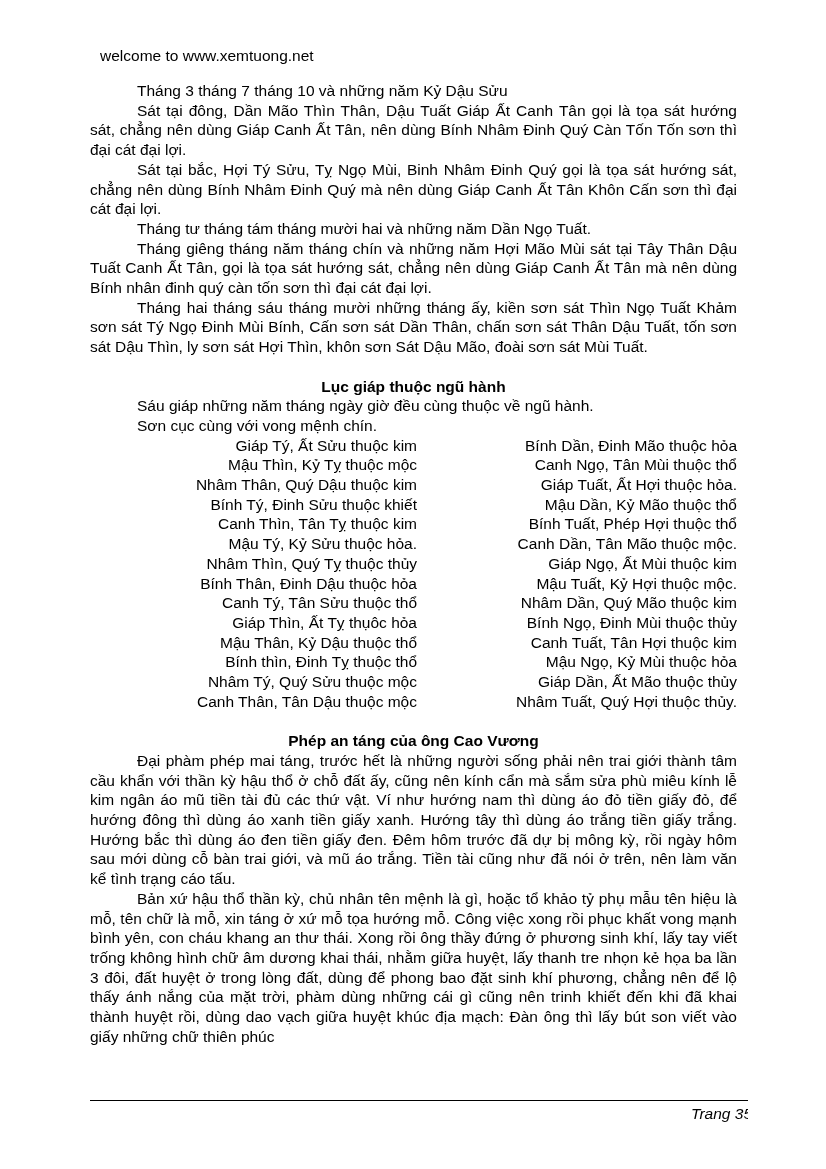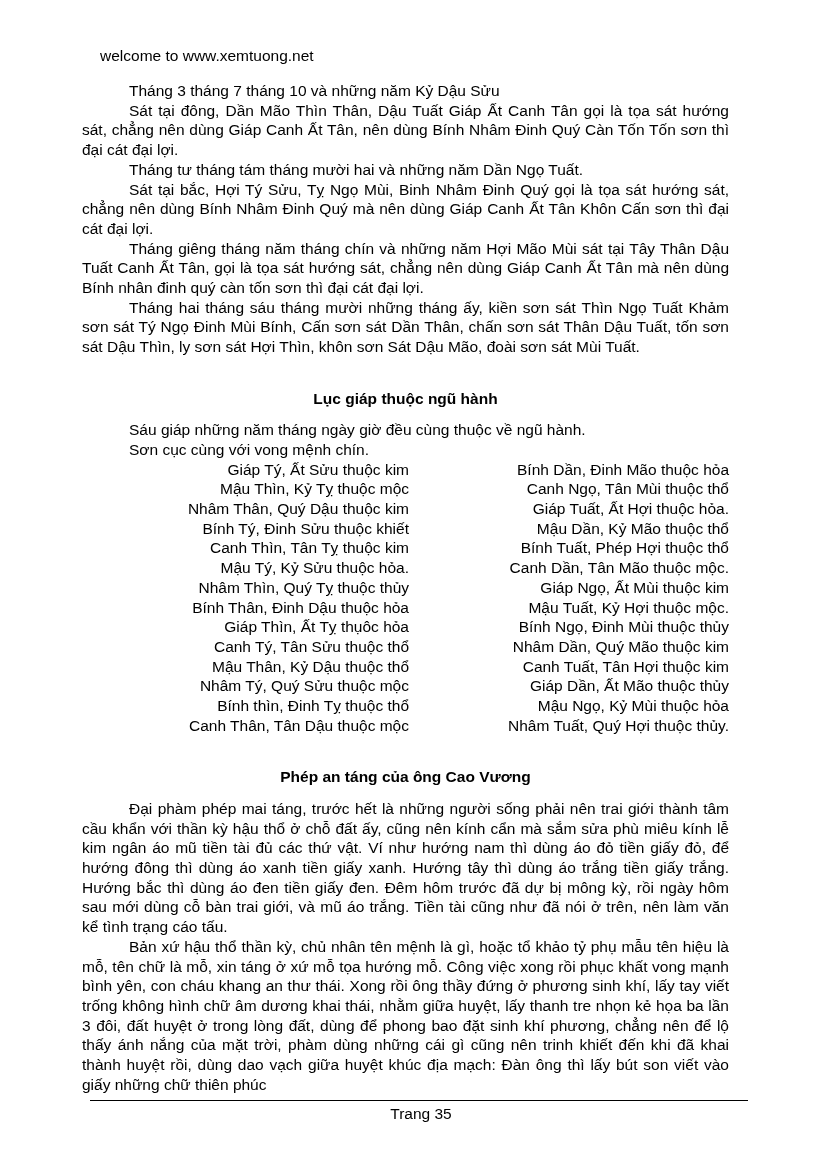--- a/index.html
+++ b/index.html
@@ -15,35 +15,35 @@
   .site-note {
     position: absolute;
     left: 100px;
     top: 46px;
     font-size: 15.5px;
     line-height: 19px;
     white-space: nowrap;
   }
   .content {
     position: absolute;
-    left: 82px;
+    left: 90px;
     top: 81px;
     width: 647px;
     font-size: 15.5px;
     line-height: 19.7px;
   }
   .content p.body-par {
     margin: 0;
     text-indent: 47px;
     text-align: justify;
     text-justify: inter-word;
   }
   .blank-line { height: 19.7px; }
   .section-title {
-    margin: 12px;
+    margin: 0;
     font-size: 15.5px;
     line-height: 19.7px;
     font-weight: 700;
     text-align: center;
   }
   .pair-row {
     display: flex;
     padding-left: 47px;
     line-height: 19.7px;
     text-align: right;
@@ -55,38 +55,39 @@
     left: 90px;
     top: 1100px;
     width: 662px;
     border-top: 1px solid #000000;
   }
   .page-number {
     position: absolute;
     left: 90px;
     top: 1104px;
     width: 662px;
-    text-align: center;
+    text-align: right;
     font-size: 15.5px;
     line-height: 19px;
+    font-style: italic;
   }
 </style>
 </head>
 <body>
 
 <div class="page">
 
   <div class="site-note">welcome to www.xemtuong.net</div>
 
   <div class="content">
 
     <p class="body-par">Tháng 3 tháng 7 tháng 10 và những năm Kỷ Dậu Sửu</p>
     <p class="body-par">Sát tại đông, Dần Mão Thìn Thân, Dậu Tuất Giáp Ất Canh Tân gọi là tọa sát hướng sát, chẳng nên dùng Giáp Canh Ất Tân, nên dùng Bính Nhâm Đinh Quý Càn Tốn Tốn sơn thì đại cát đại lợi.</p>
+    <p class="body-par">Sát tại bắc, Hợi Tý Sửu, Tỵ Ngọ Mùi, Binh Nhâm Đinh Quý gọi là tọa sát hướng sát, chẳng nên dùng Bính Nhâm Đinh Quý mà nên dùng Giáp Canh Ất Tân Khôn Cấn sơn thì đại cát đại lợi.</p>
     <p class="body-par">Tháng tư tháng tám tháng mười hai và những năm Dần Ngọ Tuất.</p>
-    <p class="body-par">Sát tại bắc, Hợi Tý Sửu, Tỵ Ngọ Mùi, Binh Nhâm Đinh Quý gọi là tọa sát hướng sát, chẳng nên dùng Bính Nhâm Đinh Quý mà nên dùng Giáp Canh Ất Tân Khôn Cấn sơn thì đại cát đại lợi.</p>
     <p class="body-par">Tháng giêng tháng năm tháng chín và những năm Hợi Mão Mùi sát tại Tây Thân Dậu Tuất Canh Ất Tân, gọi là tọa sát hướng sát, chẳng nên dùng Giáp Canh Ất Tân mà nên dùng Bính nhân đinh quý càn tốn sơn thì đại cát đại lợi.</p>
     <p class="body-par">Tháng hai tháng sáu tháng mười những tháng ấy, kiền sơn sát Thìn Ngọ Tuất Khảm sơn sát Tý Ngọ Đinh Mùi Bính, Cấn sơn sát Dần Thân, chấn sơn sát Thân Dậu Tuất, tốn sơn sát Dậu Thìn, ly sơn sát Hợi Thìn, khôn sơn Sát Dậu Mão, đoài sơn sát Mùi Tuất.</p>
 
     <div class="blank-line"></div>
     <h2 class="section-title">Lục giáp thuộc ngũ hành</h2>
 
     <p class="body-par">Sáu giáp những năm tháng ngày giờ đều cùng thuộc về ngũ hành.</p>
     <p class="body-par">Sơn cục cùng với vong mệnh chín.</p>
 
     <div>
@@ -116,38 +117,38 @@
       </div>
       <div class="pair-row">
         <span class="pair-left">Nhâm Thìn, Quý Tỵ thuộc thủy</span>
         <span class="pair-right">Giáp Ngọ, Ất Mùi thuộc kim</span>
       </div>
       <div class="pair-row">
         <span class="pair-left">Bính Thân, Đinh Dậu thuộc hỏa</span>
         <span class="pair-right">Mậu Tuất, Kỷ Hợi thuộc mộc.</span>
       </div>
       <div class="pair-row">
+        <span class="pair-left">Canh Tý, Tân Sửu thuộc thổ</span>
+        <span class="pair-right"> Nhâm Dần, Quý Mão thuộc kim</span>
+      </div>
+      <div class="pair-row">
         <span class="pair-left">Giáp Thìn, Ất Tỵ thụôc hỏa</span>
         <span class="pair-right">Bính Ngọ, Đinh Mùi thuộc thủy</span>
-      </div>
-      <div class="pair-row">
-        <span class="pair-left">Canh Tý, Tân Sửu thuộc thổ</span>
-        <span class="pair-right"> Nhâm Dần, Quý Mão thuộc kim</span>
       </div>
       <div class="pair-row">
         <span class="pair-left">Mậu Thân, Kỷ Dậu thuộc thổ</span>
         <span class="pair-right">Canh Tuất, Tân Hợi thuộc kim</span>
       </div>
       <div class="pair-row">
+        <span class="pair-left">Bính thìn, Đinh Tỵ thuộc thổ</span>
+        <span class="pair-right">Mậu Ngọ, Kỷ Mùi thuộc hỏa</span>
+      </div>
+      <div class="pair-row">
         <span class="pair-left">Nhâm Tý, Quý Sửu thuộc mộc</span>
         <span class="pair-right">Giáp Dần, Ất Mão thuộc thủy</span>
-      </div>
-      <div class="pair-row">
-        <span class="pair-left">Bính thìn, Đinh Tỵ thuộc thổ</span>
-        <span class="pair-right">Mậu Ngọ, Kỷ Mùi thuộc hỏa</span>
       </div>
       <div class="pair-row">
         <span class="pair-left">Canh Thân, Tân Dậu thuộc mộc</span>
         <span class="pair-right">Nhâm Tuất, Quý Hợi thuộc thủy.</span>
       </div>
     </div>
 
     <div class="blank-line"></div>
     <h2 class="section-title">Phép an táng của ông Cao Vương</h2>
 

